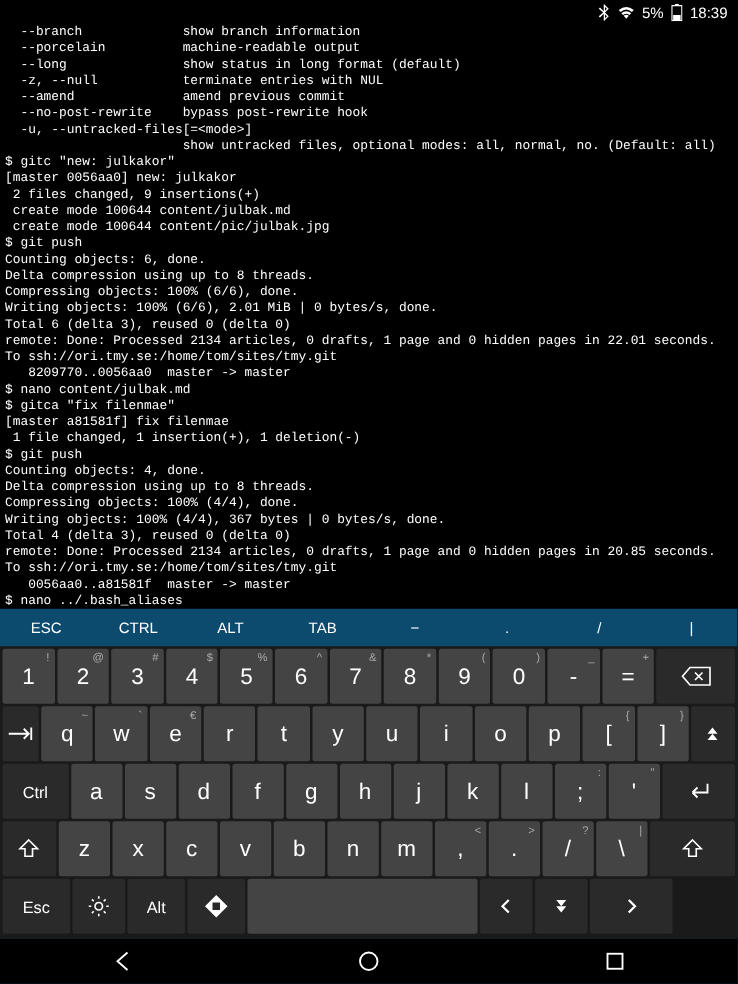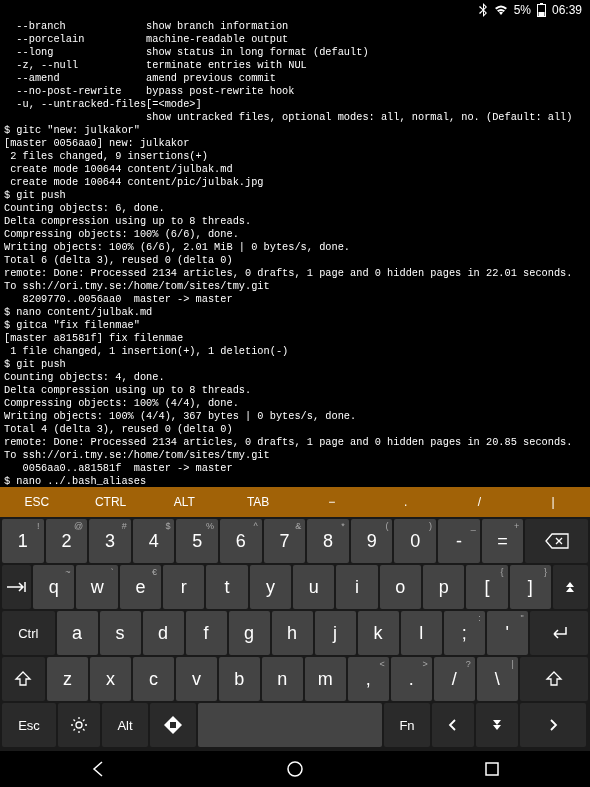--- a/index.html
+++ b/index.html
@@ -5,21 +5,21 @@
   * { margin: 0; padding: 0; box-sizing: border-box; }
   html, body { width: 590px; height: 787px; background: #000; font-family: monospace; overflow: hidden; }
   
   .statusbar { height: 20px; display: flex; justify-content: flex-end; align-items: center; gap: 6px; padding-right: 8px; color: #fff; font-size: 12px; font-family: sans-serif; }
   .statusbar .ico { display: inline-flex; align-items: center; }
   
   .terminal { padding: 0 4px; color: #fff; font-size: 10.3px; line-height: 13px; white-space: pre; font-family: "Courier New", monospace; }
   .terminal .line { white-space: pre; }
   .cursor { display: inline-block; width: 6px; height: 11px; background: #fff; vertical-align: text-bottom; }
   
-  .kb-wrap { position: absolute; bottom: 0; left: 0; width: 590px; background: #a16207; }
+  .kb-wrap { position: absolute; bottom: 0; left: 0; width: 590px; background: #0c4a6e; }
   .toprow { display: flex; justify-content: space-around; align-items: center; height: 30px; color: #fff; font-size: 12px; font-family: sans-serif; }
   .toprow div { flex: 1; text-align: center; }
   
   .kb { background: #1a1a1a; padding: 2px; }
   .kbrow { display: flex; gap: 2px; margin-bottom: 2px; }
   .key { position: relative; background: #444; color: #fff; display: flex; align-items: center; justify-content: center; height: 44px; font-size: 18px; font-family: sans-serif; border-radius: 2px; }
   .key.dark { background: #2a2a2a; }
   .key .sup { position: absolute; top: 2px; right: 4px; font-size: 9px; color: #aaa; }
   .key.small { font-size: 13px; }
   .key svg { fill: #fff; }
@@ -42,21 +42,21 @@
       </svg>
     </span>
   <span>5%</span>
   <span class="ico">
       <svg width="9" height="14" viewBox="0 0 9 14">
         <rect x="3" y="0" width="3" height="1.5" fill="#fff"></rect>
         <rect x="0.5" y="1.5" width="8" height="12" fill="none" stroke="#fff" stroke-width="1"></rect>
         <rect x="1.5" y="9" width="6" height="4" fill="#fff"></rect>
       </svg>
     </span>
-  <span>06:39</span>
+  <span>18:39</span>
 </div>
 
 <div class="terminal" id="terminal"><div class="line">  --branch             show branch information</div><div class="line">  --porcelain          machine-readable output</div><div class="line">  --long               show status in long format (default)</div><div class="line">  -z, --null           terminate entries with NUL</div><div class="line">  --amend              amend previous commit</div><div class="line">  --no-post-rewrite    bypass post-rewrite hook</div><div class="line">  -u, --untracked-files[=&lt;mode&gt;]</div><div class="line">                       show untracked files, optional modes: all, normal, no. (Default: all)</div><div class="line"></div><div class="line">$ gitc "new: julkakor"</div><div class="line">[master 0056aa0] new: julkakor</div><div class="line"> 2 files changed, 9 insertions(+)</div><div class="line"> create mode 100644 content/julbak.md</div><div class="line"> create mode 100644 content/pic/julbak.jpg</div><div class="line">$ git push</div><div class="line">Counting objects: 6, done.</div><div class="line">Delta compression using up to 8 threads.</div><div class="line">Compressing objects: 100% (6/6), done.</div><div class="line">Writing objects: 100% (6/6), 2.01 MiB | 0 bytes/s, done.</div><div class="line">Total 6 (delta 3), reused 0 (delta 0)</div><div class="line">remote: Done: Processed 2134 articles, 0 drafts, 1 page and 0 hidden pages in 22.01 seconds.</div><div class="line">To ssh://ori.tmy.se:/home/tom/sites/tmy.git</div><div class="line">   8209770..0056aa0  master -&gt; master</div><div class="line">$ nano content/julbak.md</div><div class="line">$ gitca "fix filenmae"</div><div class="line">[master a81581f] fix filenmae</div><div class="line"> 1 file changed, 1 insertion(+), 1 deletion(-)</div><div class="line">$ git push</div><div class="line">Counting objects: 4, done.</div><div class="line">Delta compression using up to 8 threads.</div><div class="line">Compressing objects: 100% (4/4), done.</div><div class="line">Writing objects: 100% (4/4), 367 bytes | 0 bytes/s, done.</div><div class="line">Total 4 (delta 3), reused 0 (delta 0)</div><div class="line">remote: Done: Processed 2134 articles, 0 drafts, 1 page and 0 hidden pages in 20.85 seconds.</div><div class="line">To ssh://ori.tmy.se:/home/tom/sites/tmy.git</div><div class="line">   0056aa0..a81581f  master -&gt; master</div><div class="line">$ nano ../.bash_aliases</div><div class="line">$ gs</div><div class="line">On branch master</div><div class="line">Your branch is up-to-date with 'origin/master'.</div><div class="line">nothing to commit, working tree clean</div><div class="line">$ gs</div><div class="line">On branch master</div><div class="line">Your branch is up-to-date with 'origin/master'.</div><div class="line">nothing to commit, working tree clean</div><div class="line">$ gp</div><div class="line">Everything up-to-date</div><div class="line">$ <span class="cursor"></span></div></div>
 
 <div class="kb-wrap">
   <div class="toprow" id="toprow">
       <div>ESC</div>
       <div>CTRL</div>
       <div>ALT</div>
       <div>TAB</div>
@@ -161,21 +161,20 @@
           </svg>
         </div>
         <div class="key dark small" style="width: 46px;">Alt</div>
         <div class="key dark" style="width: 46px;">
           <svg width="22" height="22" viewBox="0 0 22 22">
             <path d="M11 2 L20 11 L11 20 L2 11 Z" fill="#fff"></path>
             <rect x="8" y="8" width="6" height="6" fill="#2a2a2a"></rect>
           </svg>
         </div>
         <div class="key" style="width: 184px;"> </div>
-        <div class="key dark small" style="width: 46px;">Fn</div>
         <div class="key dark" style="width: 42px;">
           <svg width="14" height="14" viewBox="0 0 14 14">
             <path d="M9 2 L4 7 L9 12" fill="none" stroke="#fff" stroke-width="1.8"></path>
           </svg>
         </div>
         <div class="key dark" style="width: 42px;">
           <svg width="14" height="16" viewBox="0 0 14 16">
             <path d="M7 13 L3 8 L11 8 Z M7 8 L3 3 L11 3 Z" fill="#fff"></path>
           </svg>
         </div>

